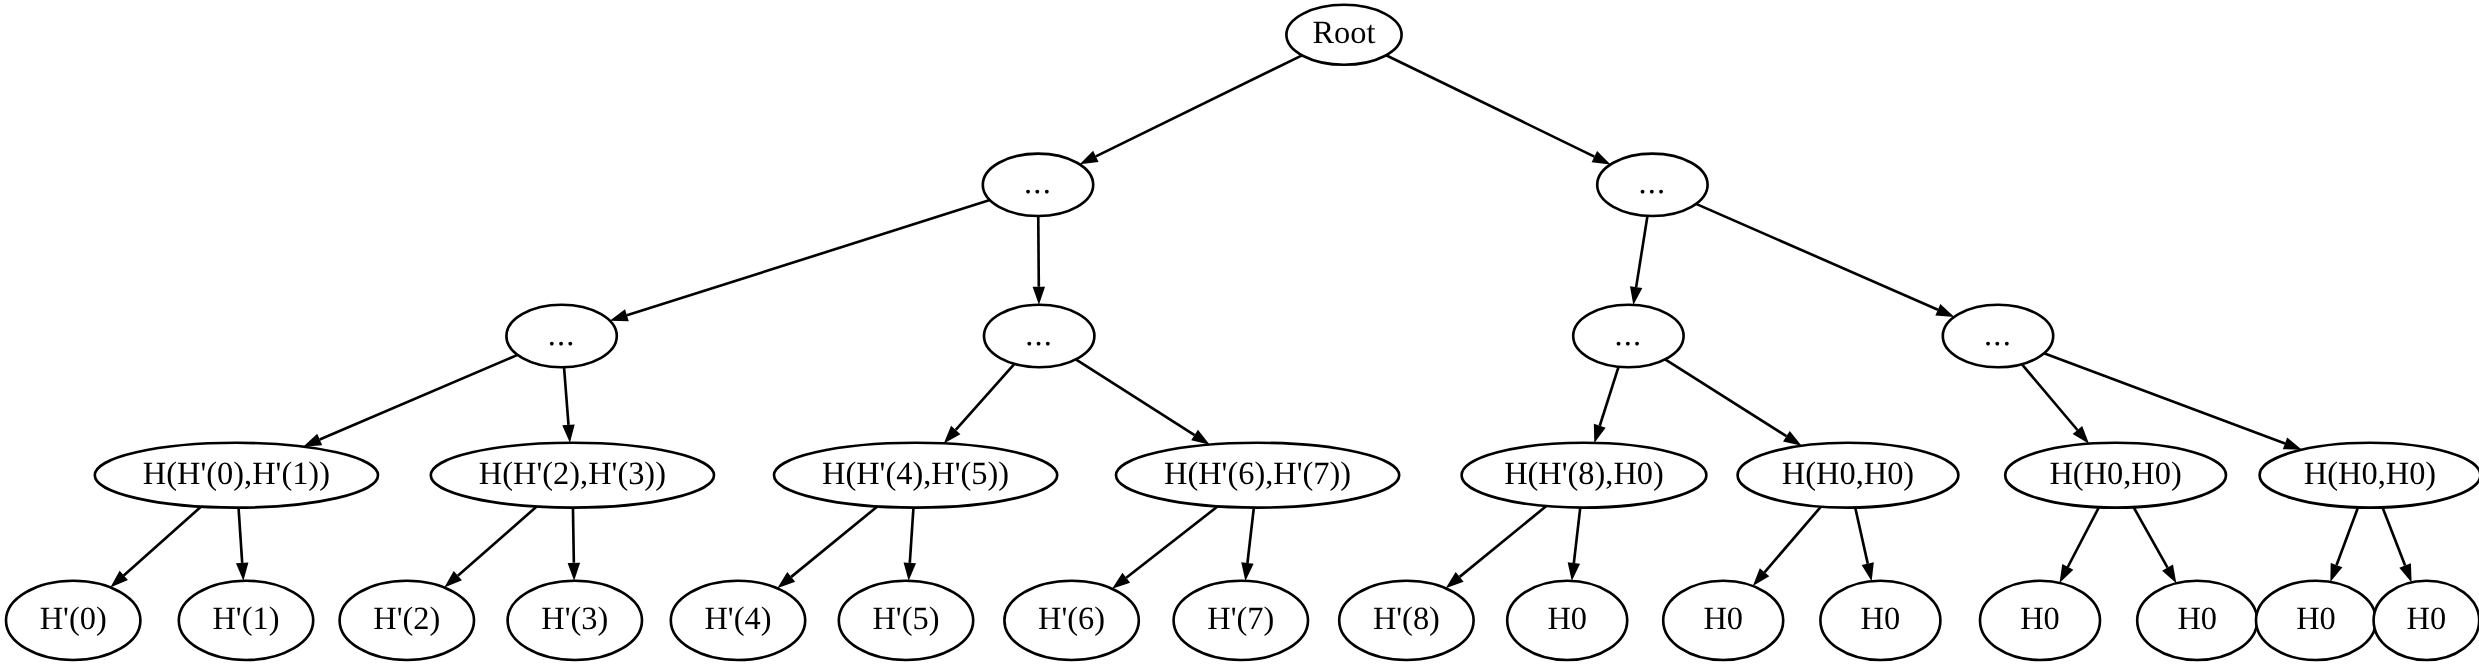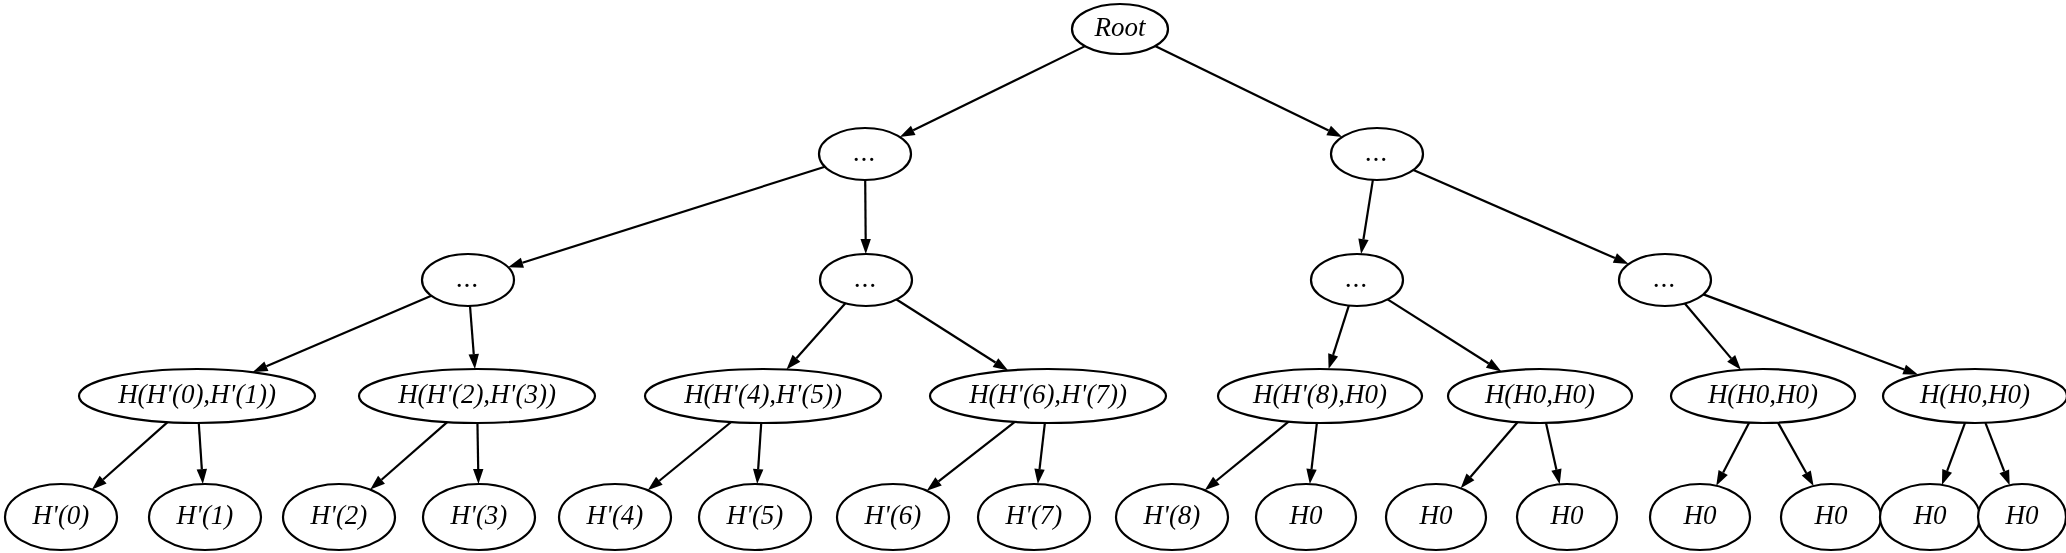--- a/index.html
+++ b/index.html
@@ -9,21 +9,20 @@
   }
   body {
     font-family: "Liberation Serif", "DejaVu Serif", serif;
   }
   #diagram-root {
     position: relative;
     width: 2066px;
     height: 553px;
     background: #ffffff;
     overflow: hidden;
-    font-style: italic;
   }
   svg#tree-svg {
     display: block;
     width: 2066px;
     height: 553px;
   }
   .node-ellipse {
     fill: #ffffff;
     stroke: #000000;
     stroke-width: 2.2;

